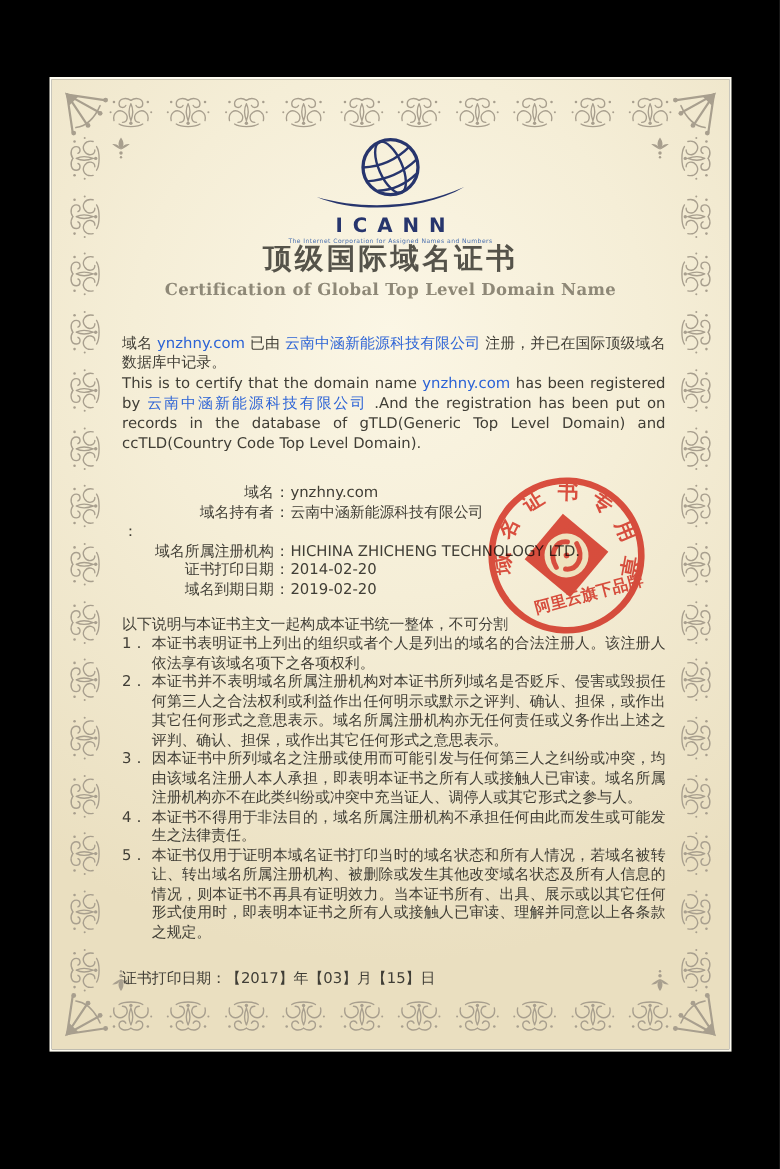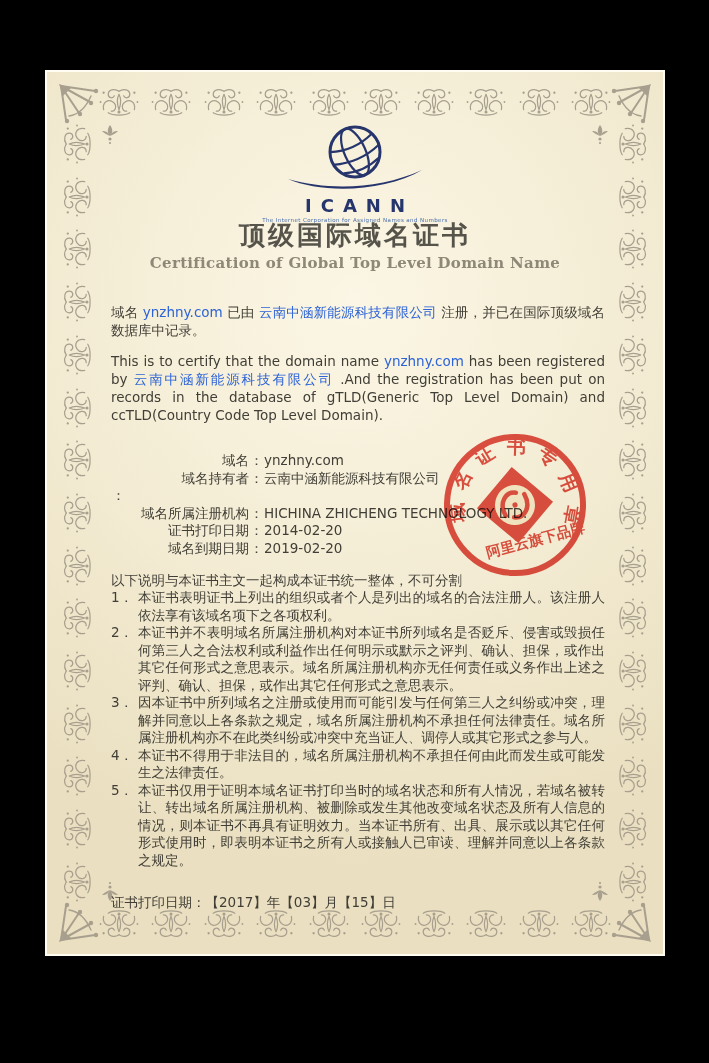--- a/index.html
+++ b/index.html
@@ -47,21 +47,21 @@
     font-size:26px; font-weight:bold; color:#55534a; letter-spacing:3px;
   }
   .title-en {
     position:absolute; top:182px; left:0; right:0; text-align:center;
     font-family:"DejaVu Serif","Liberation Serif",serif;
     font-size:15px; font-weight:bold; color:#8e8877; letter-spacing:0.3px;
   }
   
   .flow { position:absolute; top:231px; left:64px; width:494px; color:#403e36; font-size:13.5px; }
   .para { line-height:18px; text-align:justify; }
-  .para.cn { margin-bottom:13px; }
+  .para.cn { margin-bottom:1px; }
   .hl { color:#2c63d6; }
   .details { margin-top:28px; margin-bottom:14px; }
   .d-row { display:flex; line-height:17.5px; }
   .d-label { width:138px; text-align:right; flex:none; }
   .d-colon { width:15px; text-align:center; flex:none; }
   .d-value { flex:1; }
   .terms-intro { line-height:18px; }
   .t-item { display:flex; line-height:17.5px; }
   .t-num { width:27px; flex:none; }
   .t-text { flex:1; text-align:justify; }
@@ -1202,21 +1202,21 @@
       <div class="t-item">
         <span class="t-num">1．</span>
           <span class="t-text">本证书表明证书上列出的组织或者个人是列出的域名的合法注册人。该注册人依法享有该域名项下之各项权利。</span>
       </div>
       <div class="t-item">
         <span class="t-num">2．</span>
           <span class="t-text">本证书并不表明域名所属注册机构对本证书所列域名是否贬斥、侵害或毁损任何第三人之合法权利或利益作出任何明示或默示之评判、确认、担保，或作出其它任何形式之意思表示。域名所属注册机构亦无任何责任或义务作出上述之评判、确认、担保，或作出其它任何形式之意思表示。</span>
       </div>
       <div class="t-item">
         <span class="t-num">3．</span>
-          <span class="t-text">因本证书中所列域名之注册或使用而可能引发与任何第三人之纠纷或冲突，理解并同意以上各条款之规定，域名所属注册机构不承担任何法律责任。域名所属注册机构亦不在此类纠纷或冲突中充当证人、调停人或其它形式之参与人。</span>
+          <span class="t-text">因本证书中所列域名之注册或使用而可能引发与任何第三人之纠纷或冲突，均由该域名注册人本人承担，即表明本证书之所有人或接触人已审读。域名所属注册机构亦不在此类纠纷或冲突中充当证人、调停人或其它形式之参与人。</span>
       </div>
       <div class="t-item">
         <span class="t-num">4．</span>
           <span class="t-text">本证书不得用于非法目的，域名所属注册机构不承担任何由此而发生或可能发生之法律责任。</span>
       </div>
       <div class="t-item">
         <span class="t-num">5．</span>
           <span class="t-text">本证书仅用于证明本域名证书打印当时的域名状态和所有人情况，若域名被转让、转出域名所属注册机构、被删除或发生其他改变域名状态及所有人信息的情况，则本证书不再具有证明效力。当本证书所有、出具、展示或以其它任何形式使用时，即表明本证书之所有人或接触人已审读、理解并同意以上各条款之规定。</span>
       </div>
     </div>

